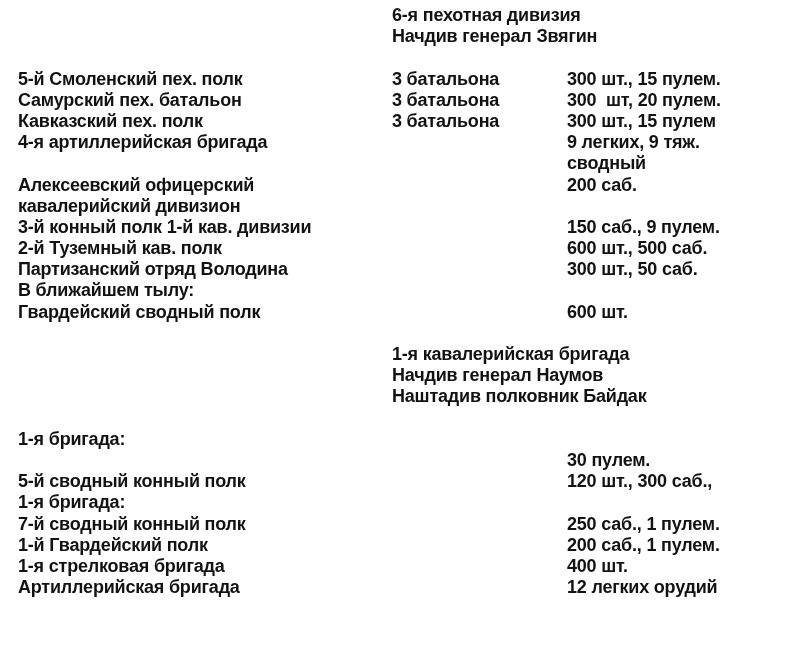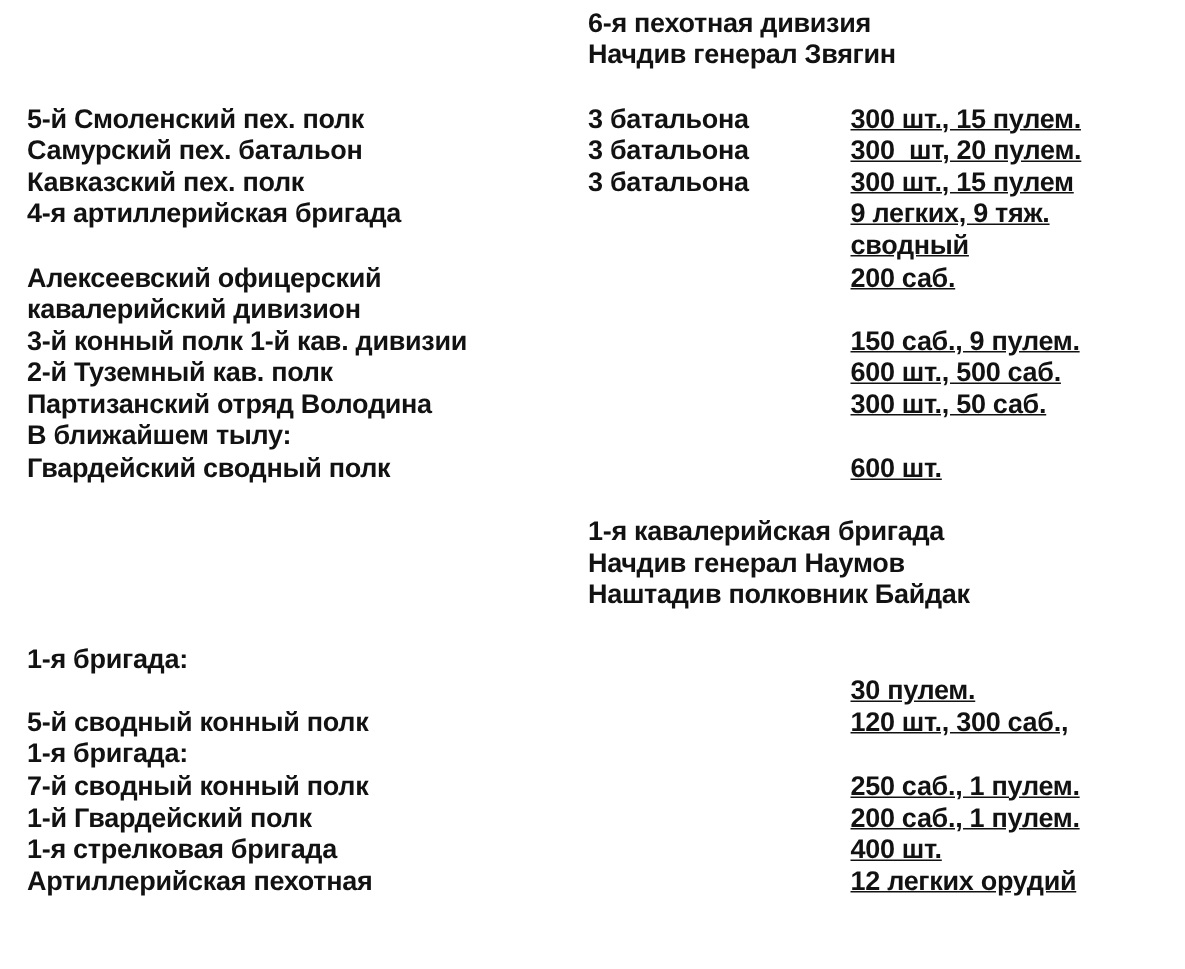--- a/index.html
+++ b/index.html
@@ -26,21 +26,21 @@
     line-height: 21.2px;
     font-size: 18px;
     letter-spacing: -0.2px;
   }
   .line span {
     white-space: pre;      
     overflow: visible;
   }
   .cell-1 { padding-left: 18px; }
   .cell-2 { padding-left: 0; }
-  .cell-3 { padding-left: 0; text-decoration: underline; }
+  .cell-3 { padding-left: 0; }
 </style>
 </head>
 <body>
 
 <div class="doc">
     <div class="line">
       <span class="cell-1"></span>
       <span class="cell-2">6-я пехотная дивизия</span>
       <span class="cell-3"></span>
     </div>
@@ -168,17 +168,17 @@
       <span class="cell-1">1-й Гвардейский полк</span>
       <span class="cell-2"></span>
       <span class="cell-3">200 саб., 1 пулем.</span>
     </div>
     <div class="line">
       <span class="cell-1">1-я стрелковая бригада</span>
       <span class="cell-2"></span>
       <span class="cell-3">400 шт.</span>
     </div>
     <div class="line">
-      <span class="cell-1">Артиллерийская пехотная</span>
+      <span class="cell-1">Артиллерийская бригада</span>
       <span class="cell-2"></span>
       <span class="cell-3">12 легких орудий</span>
     </div>
   </div>
 
 </body></html>

